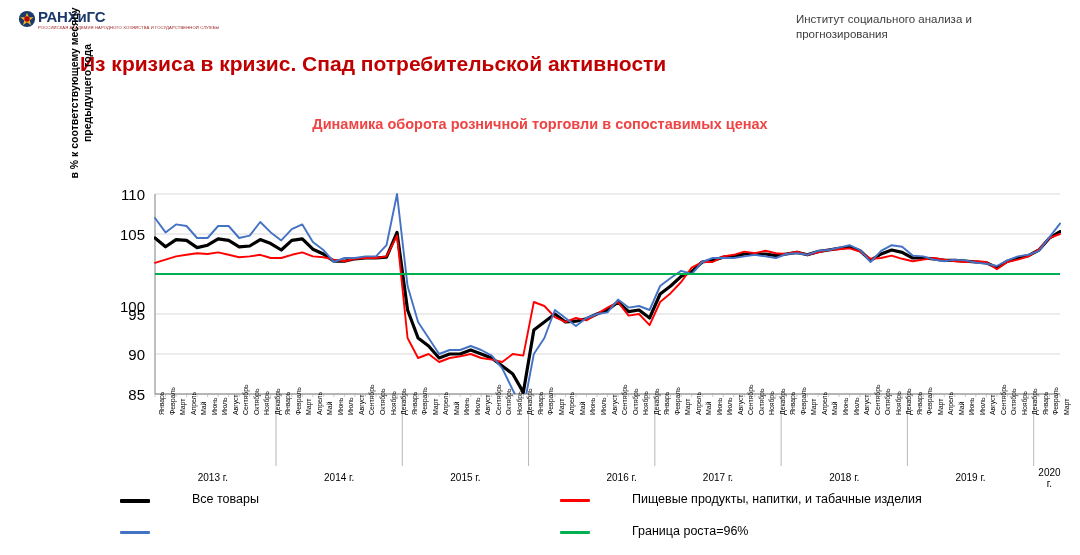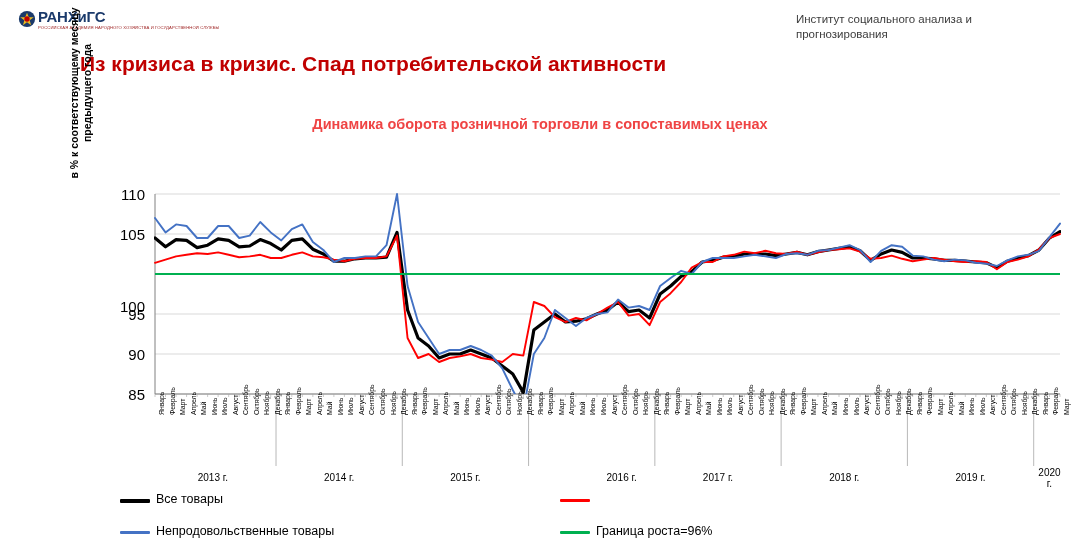--- a/index.html
+++ b/index.html
@@ -146,20 +146,21 @@
     font-size: 12.5px;
     color: #000;
     white-space: nowrap;
   }
   .legend-swatch {
     position: absolute;
     border-radius: 1px;
   }
   .legend-text {
     position: absolute;
+    margin-left: 36px;
   }
 </style>
 </head>
 <body>
 
 <div id="logo-block">
   <svg id="logo-mark" viewBox="0 0 40 40">
     <circle cx="20" cy="20" r="18" fill="#1b3a6b"></circle>
     <path d="M20 6 L24 16 L35 16 L26 23 L29 34 L20 27 L11 34 L14 23 L5 16 L16 16 Z" fill="#e8b923"></path>
     <circle cx="20" cy="20" r="6" fill="#c00000"></circle>
@@ -393,17 +394,17 @@
     <div class="y-tick-label" style="left: 115px; top: 306px;">95</div>
     <div class="y-tick-label" style="left: 115px; top: 266px; margin-top: 32px;">100</div>
     <div class="y-tick-label" style="left: 115px; top: 226px;">105</div>
     <div class="y-tick-label" style="left: 115px; top: 186px;">110</div>
   </div>
 
 <div id="legend">
     <div class="legend-swatch" style="left: 120px; top: 15px; width: 30px; height: 4px; background: rgb(0, 0, 0);"></div>
     <div class="legend-item legend-text" style="left: 156px; top: 8px;">Все товары</div>
     <div class="legend-swatch" style="left: 560px; top: 15px; width: 30px; height: 3px; background: rgb(255, 0, 0);"></div>
+    <div class="legend-item legend-text" style="left: 596px; top: 8px;">Пищевые продукты, напитки, и табачные изделия</div>
     <div class="legend-swatch" style="left: 120px; top: 47px; width: 30px; height: 3px; background: rgb(68, 114, 196);"></div>
-    <div class="legend-item legend-text" style="left: 156px; top: 40px;">Непродовольственные товары</div>
     <div class="legend-swatch" style="left: 560px; top: 47px; width: 30px; height: 3px; background: rgb(0, 176, 80);"></div>
     <div class="legend-item legend-text" style="left: 596px; top: 40px;">Граница роста=96%</div>
   </div>
 
 </body></html>

